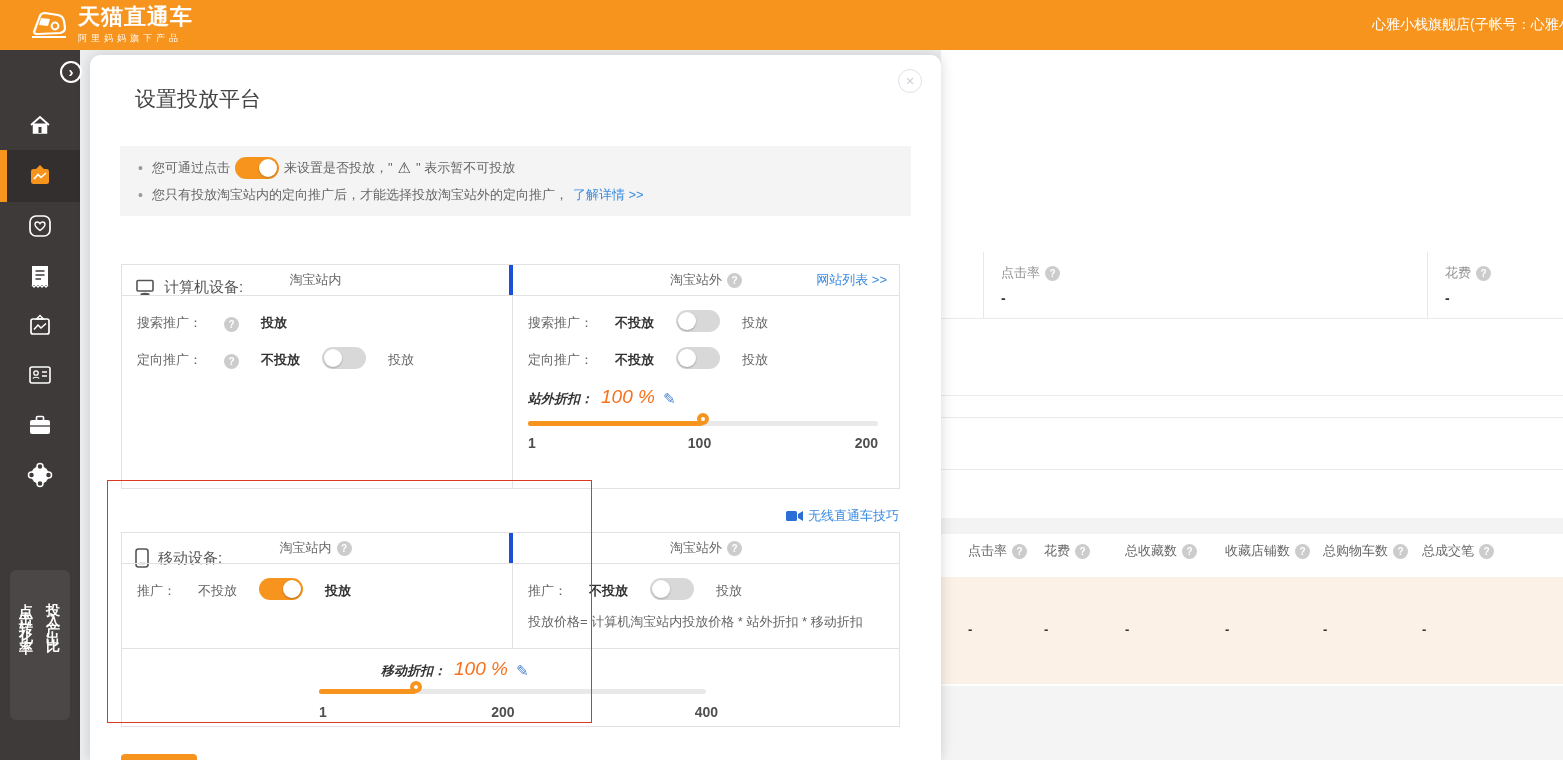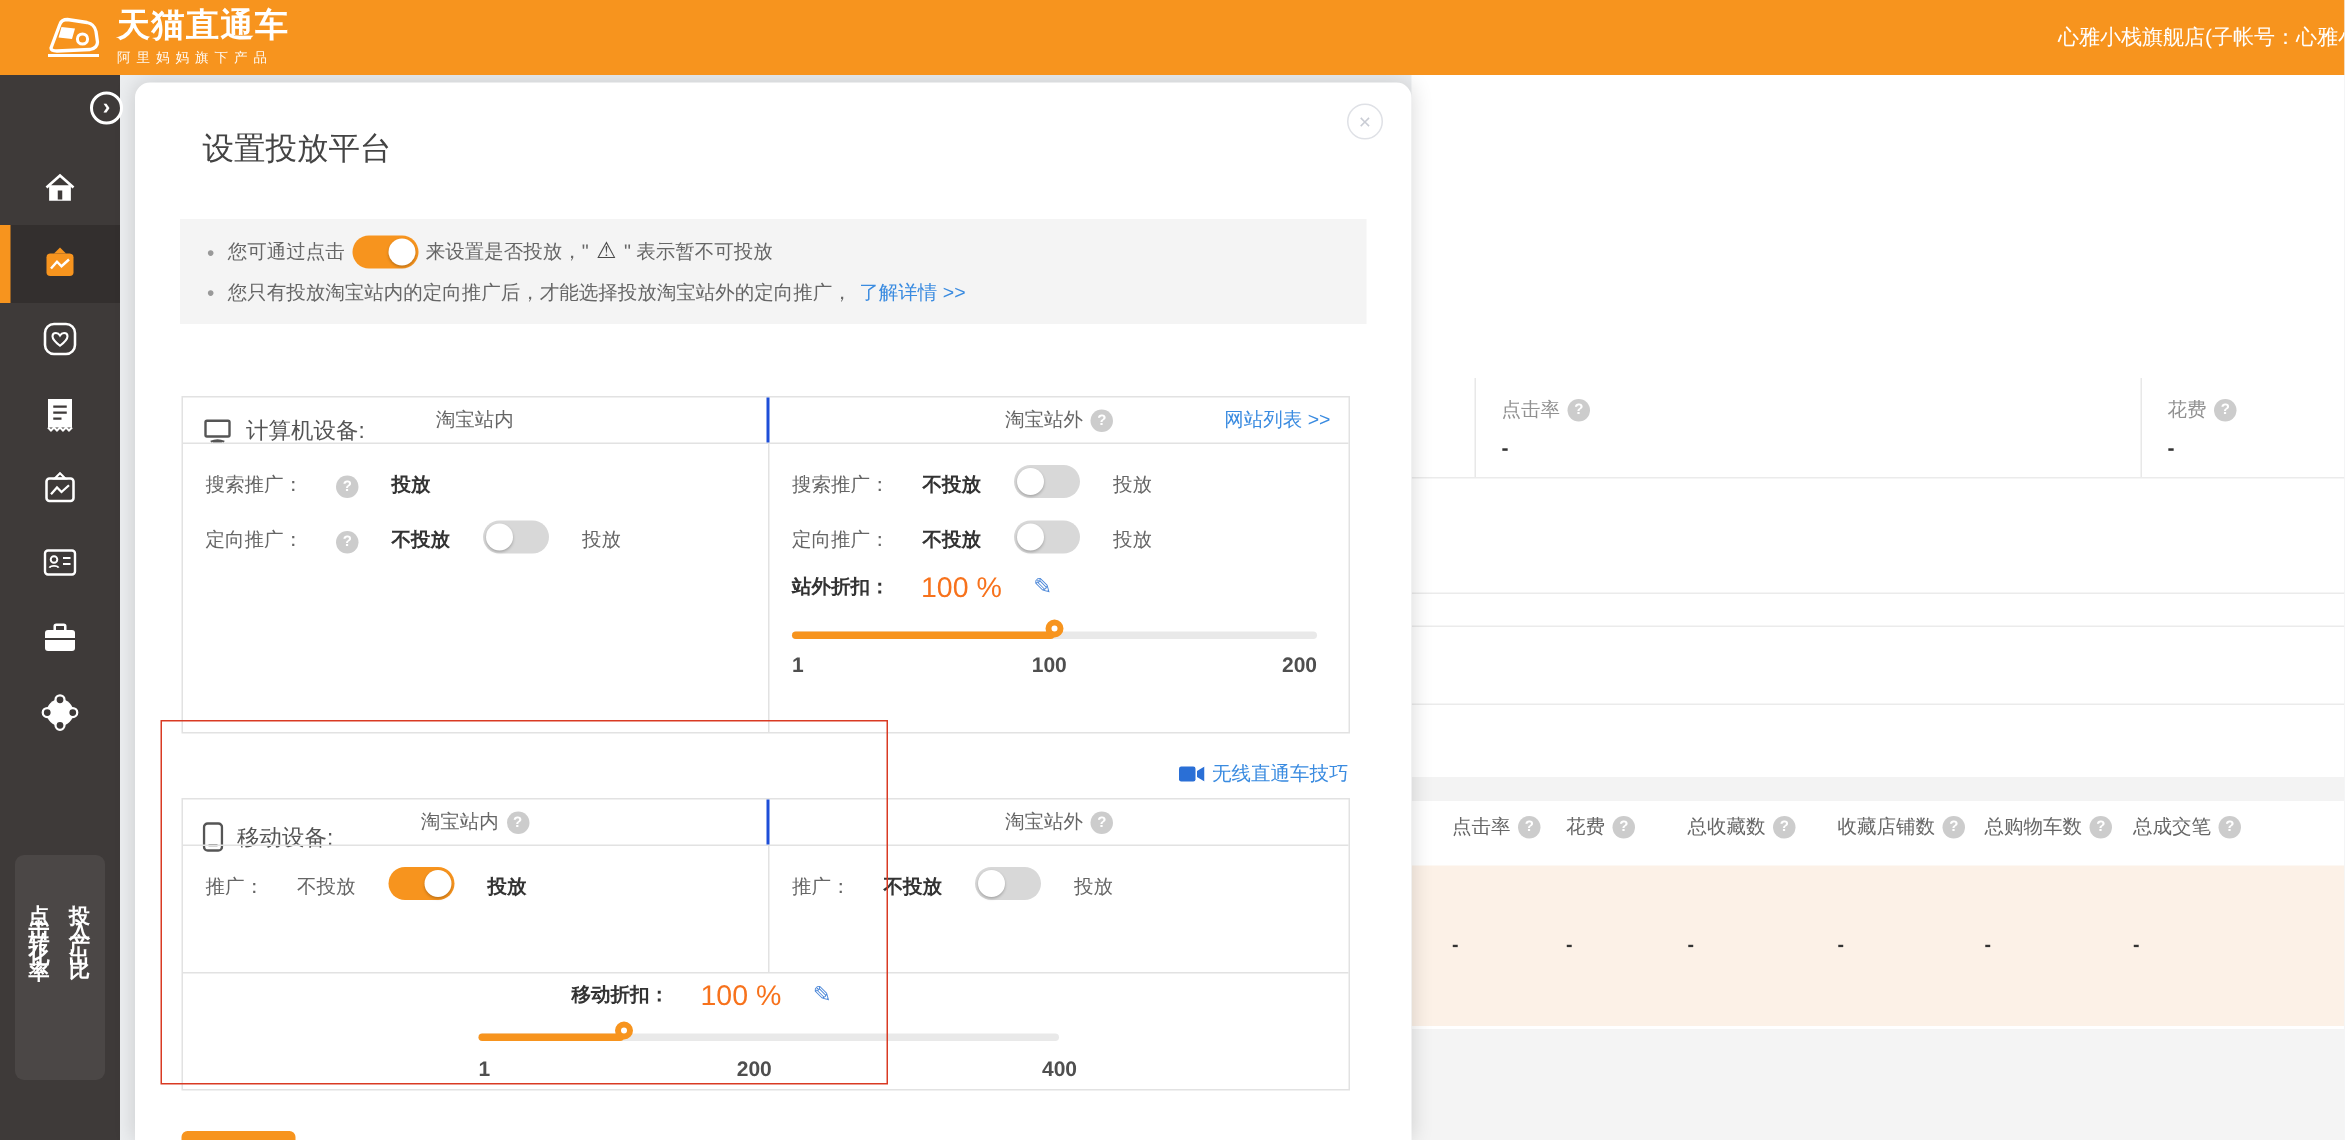--- a/index.html
+++ b/index.html
@@ -61,36 +61,36 @@
 
   .q{width:15px;height:15px;border-radius:50%;background:#ccc;color:#fff;font-size:10px;font-weight:bold;
      display:inline-flex;align-items:center;justify-content:center;flex:0 0 auto;cursor:pointer;}
   .pencil{color:#4a86d8;font-size:15px;cursor:pointer;}
 
   .ptable{position:absolute;left:31px;width:779px;border:1px solid #e2e2e2;}
   .t1{top:209px;height:225px;}
   .t2{top:477px;height:195px;}
   .thead{display:flex;height:31px;border-bottom:1px solid #e2e2e2;font-size:13px;color:#666;}
   .th{display:flex;align-items:center;justify-content:center;gap:5px;position:relative;}
-  .th.l{width:391px;border-right:2px solid #1d4ed8;}
+  .th.l{width:391px;border-right:4px solid #1d4ed8;}
   .th.r{flex:1;}
   .weblist{position:absolute;right:12px;font-size:13px;}
   .tbody{display:flex;}
   .t1 .tbody{height:192px;}
   .t2 .row1{display:flex;height:85px;border-bottom:1px solid #e2e2e2;}
   .cell{padding:12px 0 0 15px;}
   .cell.l{width:391px;border-right:1px solid #e2e2e2;}
   .cell.r{flex:1;}
   .frow{display:flex;align-items:flex-end;gap:22px;font-size:13px;color:#666;height:24px;margin-bottom:13px;}
   .prow .off,.prow .on{color:#666;}
   .prow[data-state="off"] .off{font-weight:bold;color:#333;}
   .prow[data-state="on"] .on{font-weight:bold;color:#333;}
   .bval{font-weight:bold;color:#333;}
   .formula{font-size:13px;color:#666;height:18px;margin-bottom:9px;display:flex;align-items:center;}
-  .discount-row{display:flex;align-items:flex-start;gap:21px;height:26px;margin-bottom:5px;}
+  .discount-row{display:flex;align-items:flex-end;gap:8px;height:26px;margin-bottom:5px;font-style:italic;}
   .dlabel{font-size:13px;font-weight:bold;color:#333;}
   .dvalue{font-size:19px;color:#f7721c;}
 
   .slider{position:relative;height:20px;}
   .s-track{position:absolute;left:0;top:8px;width:100%;height:5px;background:#e9e9e9;border-radius:3px;cursor:pointer;}
   .s-fill{position:absolute;left:0;top:8px;height:5px;background:#f7941e;border-radius:3px;}
   .s-knob{position:absolute;top:0;width:12px;height:12px;border:4px solid #f7941e;background:#fff;border-radius:50%;
      transform:translateX(-50%);cursor:pointer;}
   .slabels{position:relative;height:17px;font-size:14px;font-weight:bold;color:#4f4f4f;margin-top:3px;}
   .slabels .smin{position:absolute;left:0;}
@@ -394,20 +394,21 @@
       </div>
       <div class="cell r">
         <div class="frow prow" data-state="off">
           <span>推广：</span>
           <span class="off">不投放</span>
           <span class="toggle" data-state="off">
               <span class="knob"></span>
             </span>
           <span class="on">投放</span>
         </div>
+        <div class="formula">投放价格= 计算机淘宝站内投放价格 * 站外折扣 * 移动折扣</div>
       </div>
     </div>
     <div class="m-row2">
       <div class="discount-row m-discount">
         <span class="dlabel">移动折扣：</span>
         <span class="dvalue">100 %</span>
         <span class="pencil">✎</span>
       </div>
       <div class="m-slider-wrap">
         <div class="slider">

